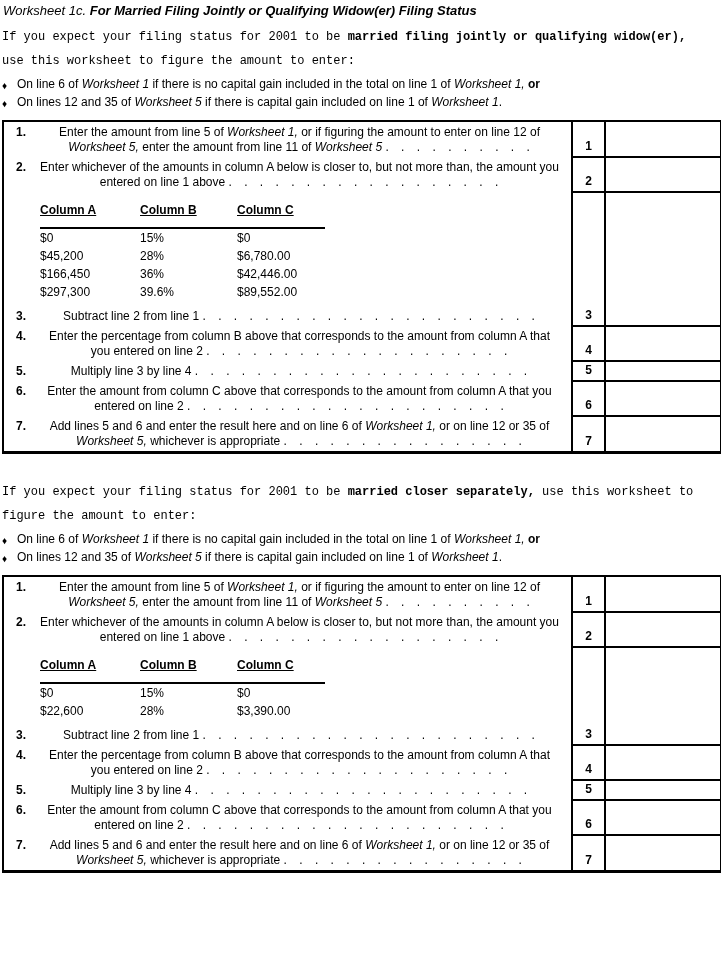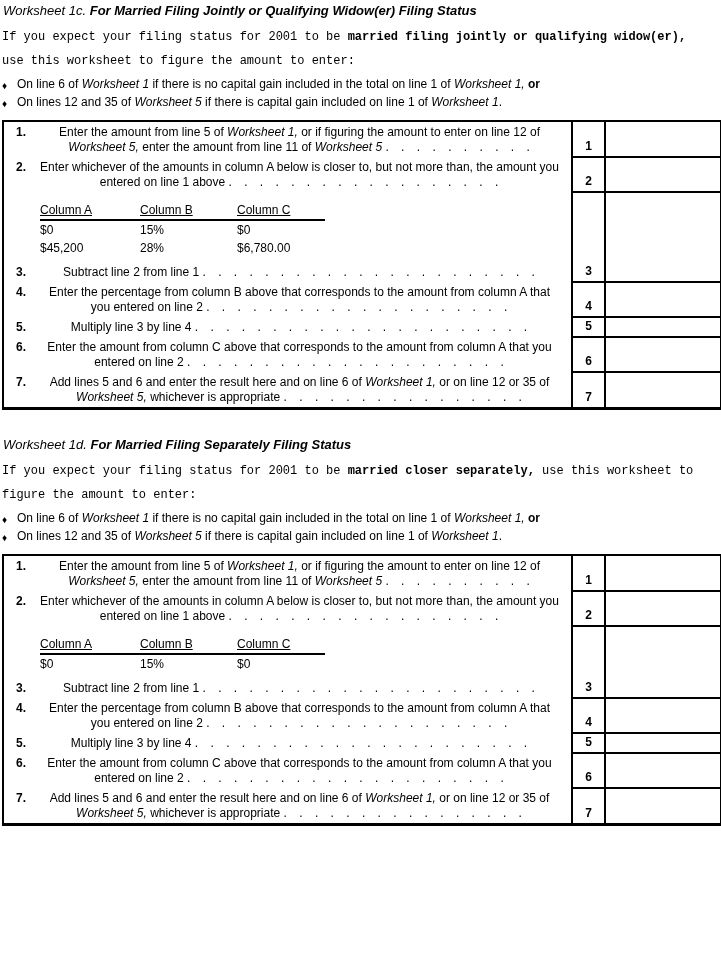--- a/index.html
+++ b/index.html
@@ -23,22 +23,22 @@
   td.desc{vertical-align:top;padding:3px 12px 2px 12px;line-height:15px;border:0;}
   td.lnum{border:2px solid #000;vertical-align:bottom;text-align:center;
     font-weight:700;padding:0 0 3px 0;font-size:12px;}
   td.entry{border:2px solid #000;background:#ffffff;}
   .item{display:flex;}
   .inum{flex:0 0 24px;font-weight:700;}
   .itext{flex:1;text-align:center;}
   .dots{word-spacing:7px;letter-spacing:1px;}
   .rate{border-collapse:collapse;margin:7px 0 0 24px;table-layout:fixed;
     width:285px;line-height:17px;}
-  .rate th{text-align:left;font-weight:400;text-decoration:underline;
-    border-bottom:2px solid #000;padding:0 0 0 0;font-size:12px;}
+  .rate th{text-align:left;font-weight:700;text-decoration:underline;
+    border-bottom:2px solid #000;padding:0 0 8px 0;font-size:12px;}
   .rate td{padding:1px 0 0 0;}
   .after-rate{margin-top:8px;}
 </style>
 </head>
 <body>
 
 <div class="page">
 
   <div class="ws-section">
     <div class="ws-title">
@@ -103,20 +103,30 @@
                 <tr>
                   <td>$0</td>
                   <td>15%</td>
                   <td>$0</td>
                 </tr>
                 <tr>
                   <td>$45,200</td>
                   <td>28%</td>
                   <td>$6,780.00</td>
                 </tr>
+                <tr>
+                  <td>$166,450</td>
+                  <td>36%</td>
+                  <td>$42,446.00</td>
+                </tr>
+                <tr>
+                  <td>$297,300</td>
+                  <td>39.6%</td>
+                  <td>$89,552.00</td>
+                </tr>
               </tbody>
             </table>
             <div class="item after-rate">
               <span class="inum">3.</span>
               <div class="itext"><span>Subtract line 2 from line 1</span> <span class="dots">. . . . . . . . . . . . . . . . . . . . . .</span></div>
             </div>
           </td>
           <td class="lnum">3</td>
           <td class="entry"></td>
         </tr>
@@ -158,24 +168,20 @@
             </div>
           </td>
           <td class="lnum">7</td>
           <td class="entry"></td>
         </tr>
       </tbody>
     </table>
   </div>
 
   <div class="ws-section">
-    <div class="ws-title">
-      <span class="ws-title-prefix">Worksheet 1d.</span>
-      <span class="ws-title-main">For Married Filing Separately Filing Status</span>
-    </div>
     <p class="ws-intro">If you expect your filing status for 2001 to be <b>married closer separately,</b> use this worksheet to figure the amount to enter:</p>
     <div class="ws-bullets">
       <div class="bullet-row">
         <span class="bullet-glyph">♦</span>
         <span>On line 6 of <i>Worksheet 1</i> if there is no capital gain included in the total on line 1 of <i>Worksheet 1,</i> <b>or</b></span>
       </div>
       <div class="bullet-row">
         <span class="bullet-glyph">♦</span>
         <span>On lines 12 and 35 of <i>Worksheet 5</i> if there is capital gain included on line 1 of <i>Worksheet 1</i>.</span>
       </div>
@@ -222,20 +228,25 @@
                   <th>Column B</th>
                   <th>Column C</th>
                 </tr>
               </thead>
               <tbody>
                 <tr>
                   <td>$0</td>
                   <td>15%</td>
                   <td>$0</td>
                 </tr>
+                <tr>
+                  <td>$22,600</td>
+                  <td>28%</td>
+                  <td>$3,390.00</td>
+                </tr>
               </tbody>
             </table>
             <div class="item after-rate">
               <span class="inum">3.</span>
               <div class="itext"><span>Subtract line 2 from line 1</span> <span class="dots">. . . . . . . . . . . . . . . . . . . . . .</span></div>
             </div>
           </td>
           <td class="lnum">3</td>
           <td class="entry"></td>
         </tr>

